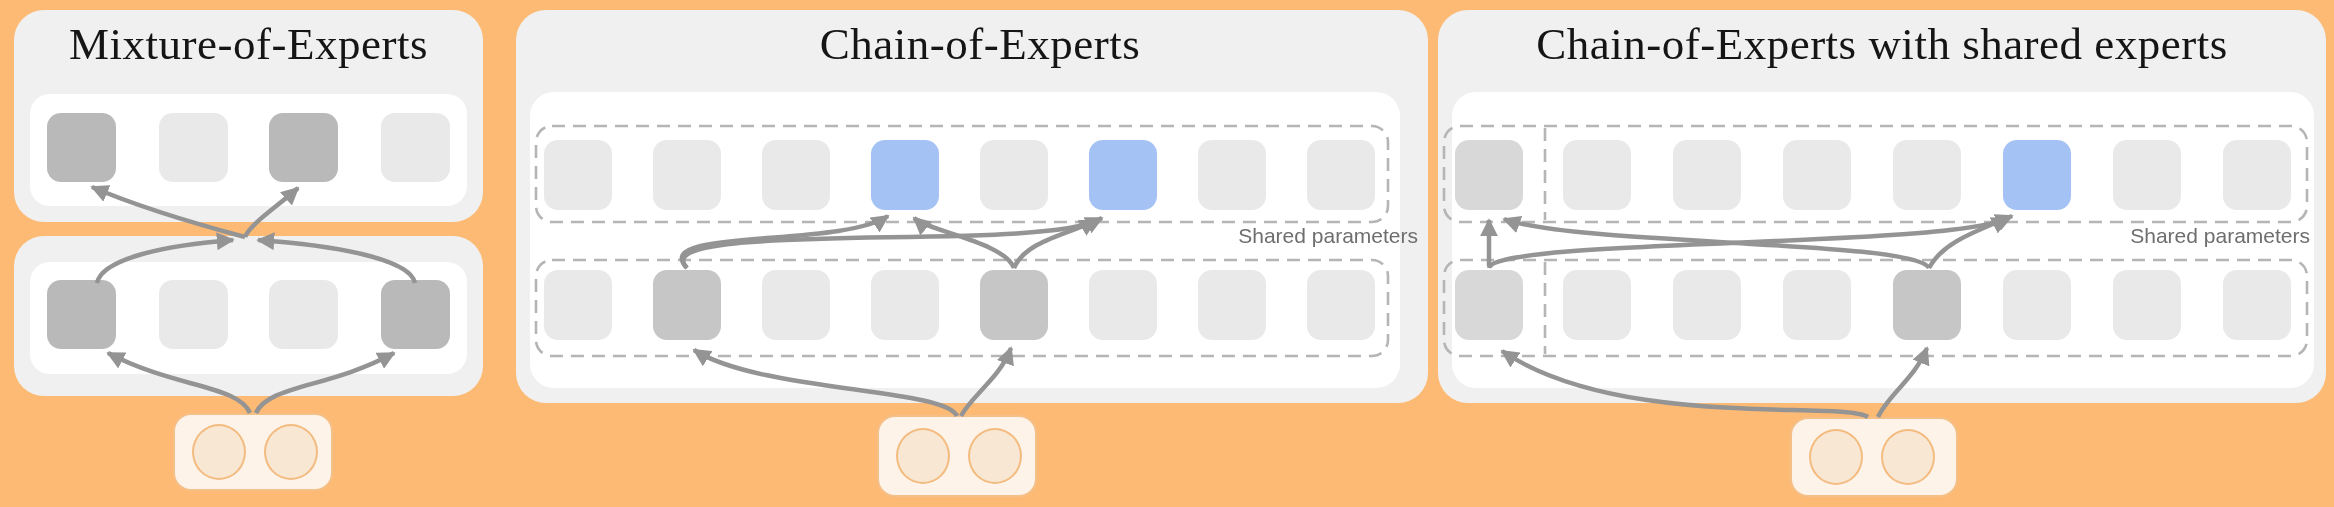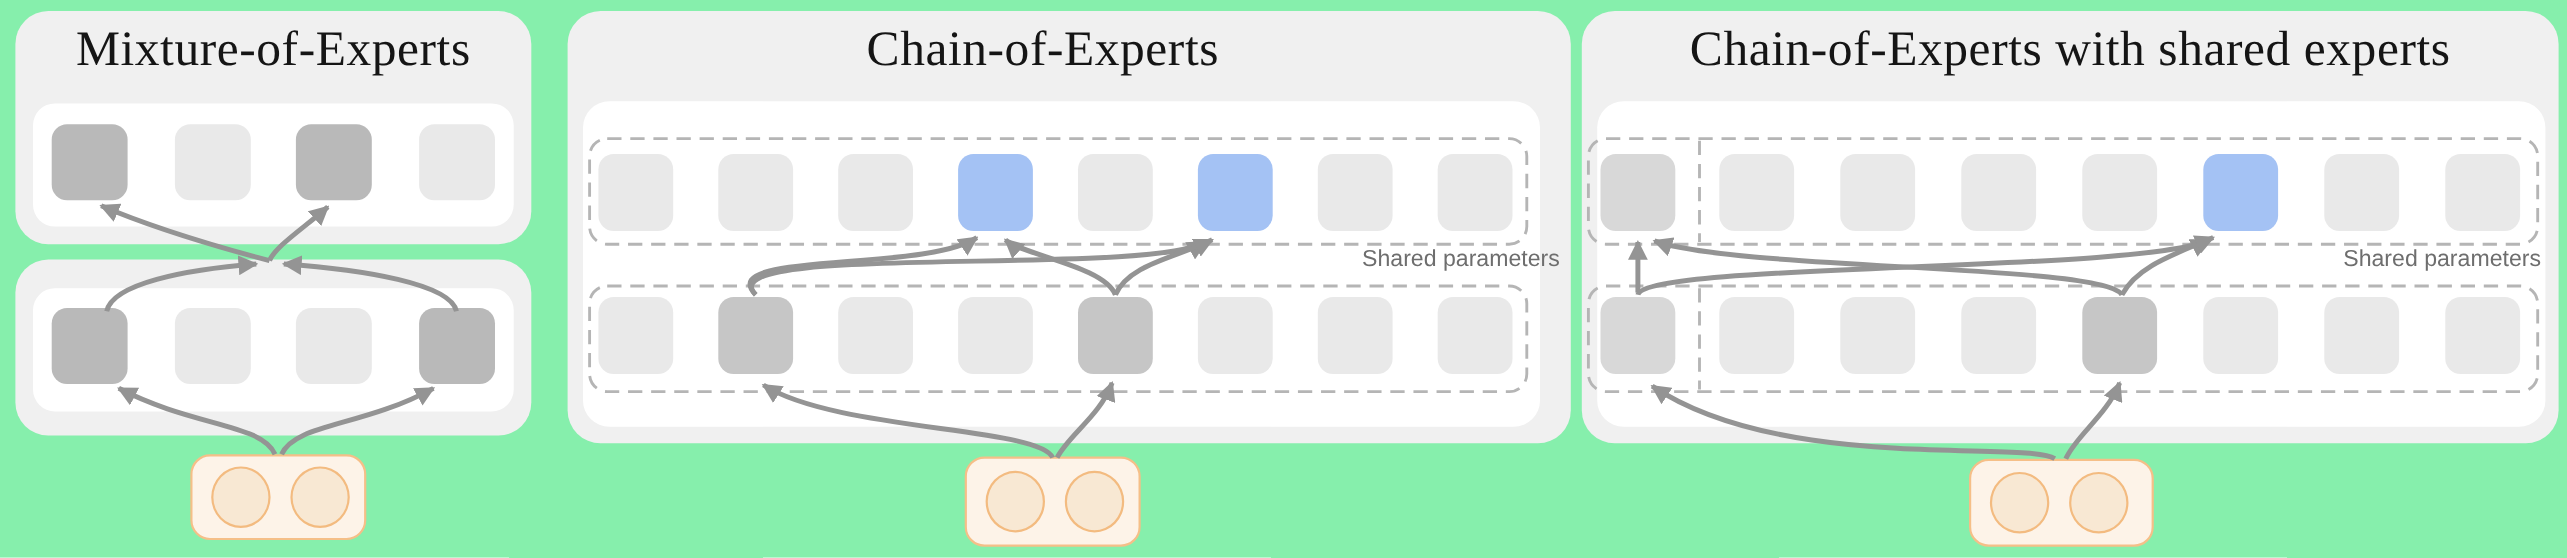--- a/index.html
+++ b/index.html
@@ -1,16 +1,16 @@
 <!DOCTYPE html>
 <html><head>
 <meta charset="utf-8">
 <style>
   html,body{margin:0;padding:0;background:#ffffff;}
-  .canvas{position:relative;width:2334px;height:507px;background:#86efac;overflow:hidden;
+  .canvas{position:relative;width:2334px;height:507px;background:#fdba74;overflow:hidden;
           font-family:"Liberation Sans",sans-serif;}
   .panel-bg{position:absolute;background:#f0f0f0;border-radius:30px;}
   .white-box{position:absolute;background:#ffffff;border-radius:24px;}
   .title{position:absolute;margin:0;font-family:"Liberation Serif",serif;font-weight:400;
          font-size:45px;line-height:1.1;color:#151515;text-align:center;letter-spacing:0.5px;}
   .sq-row{position:absolute;left:0;top:0;}
   .sq{position:absolute;border-radius:14px;}
   .sq.idle{background:#e9e9e9;}
   .sq.active{background:#b9b9b9;}
   .sq.routed{background:#c6c6c6;}
@@ -49,21 +49,21 @@
       </div>
 
     <div class="token" style="left:173px;top:413px;width:160px;height:78px;">
       <div class="token-circle" style="left:17px;top:9px;"></div>
       <div class="token-circle" style="left:89px;top:9px;"></div>
     </div>
   </section>
 
   <section>
     <div class="panel-bg" style="left:516px;top:10px;width:912px;height:393px;"></div>
-    <h2 class="title" style="left:492px;top:20px;width:912px;">Chain-of-Experts</h2>
+    <h2 class="title" style="left:524px;top:20px;width:912px;">Chain-of-Experts</h2>
     <div class="white-box" style="left:530px;top:92px;width:870px;height:296px;"></div>
 
     <div class="sq-row">
         <div class="sq idle" style="left: 544px; top: 140px; width: 68px; height: 70px;"></div>
         <div class="sq idle" style="left: 653px; top: 140px; width: 68px; height: 70px;"></div>
         <div class="sq idle" style="left: 762px; top: 140px; width: 68px; height: 70px;"></div>
         <div class="sq selected-blue" style="left: 871px; top: 140px; width: 68px; height: 70px;"></div>
         <div class="sq idle" style="left: 980px; top: 140px; width: 68px; height: 70px;"></div>
         <div class="sq selected-blue" style="left: 1089px; top: 140px; width: 68px; height: 70px;"></div>
         <div class="sq idle" style="left: 1198px; top: 140px; width: 68px; height: 70px;"></div>

